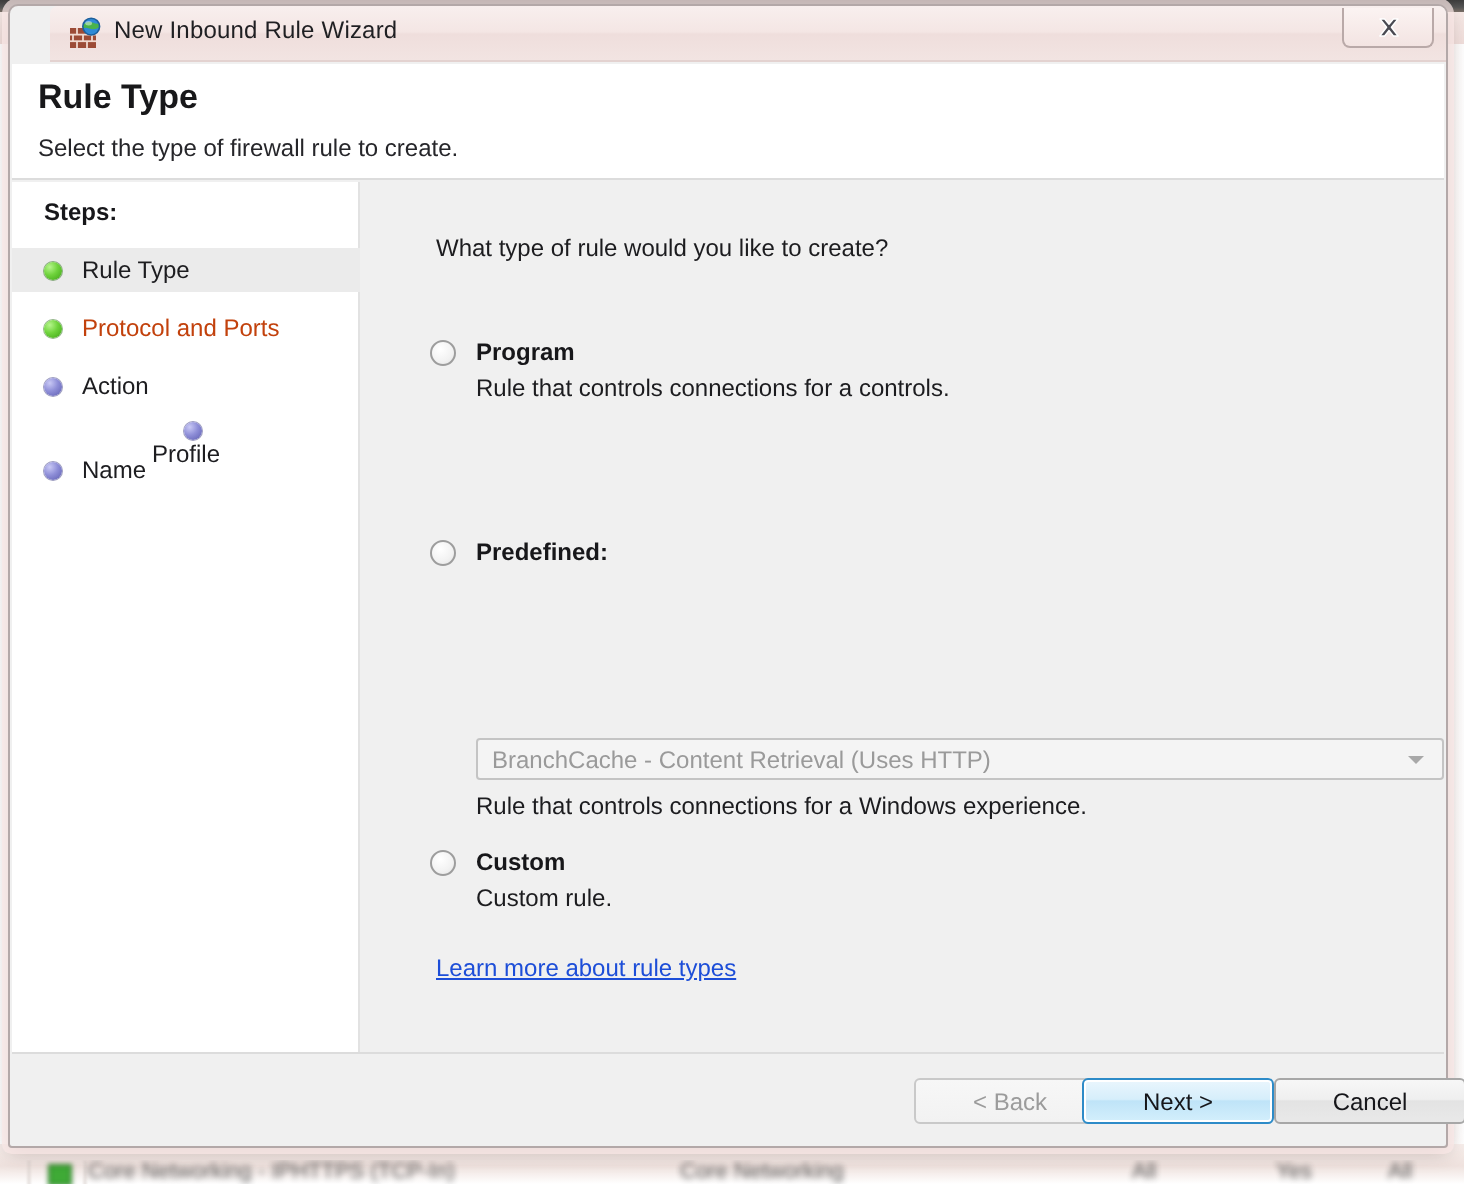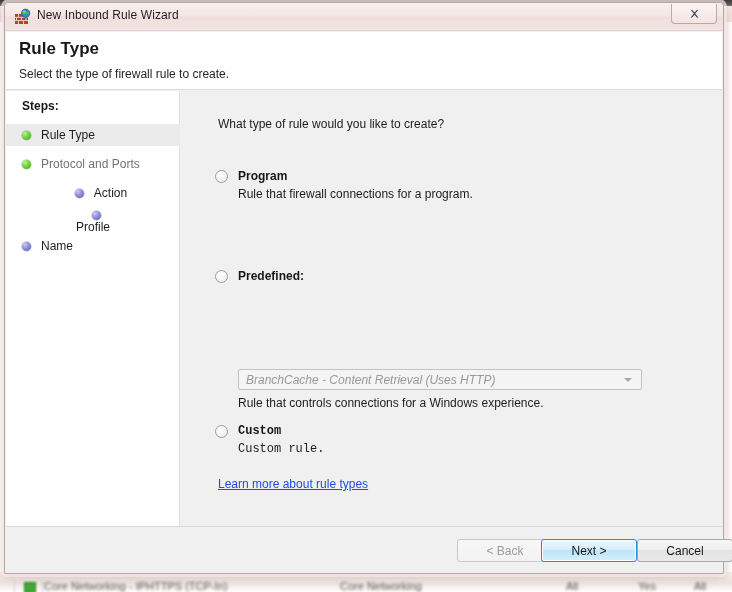--- a/index.html
+++ b/index.html
@@ -71,20 +71,21 @@
   
   #dialog {
     position: absolute;
     left: 4px; top: 2px;
     width: 720px; height: 572px;
     background: #f0f0f0;
     border: 1px solid rgba(130,110,110,.55);
     border-radius: 5px 5px 2px 2px;
     box-shadow: 0 0 0 3px rgba(250,232,230,.72),
                 0 2px 10px rgba(60,40,40,.28);
+    padding-left: 20px;
   }
 
   
   #titlebar {
     position: relative;
     height: 28px;
     background: linear-gradient(to bottom, #f8efee 0%, #f4e6e4 48%, #efdedc 52%, #f2e4e2 100%);
     border-radius: 4px 4px 0 0;
     border-bottom: 1px solid #e3d2d0;
   }
@@ -156,21 +157,21 @@
   }
   .bullet-green {
     background: radial-gradient(circle at 32% 28%, #b6f58c 0%, #6fd33c 45%, #3da315 100%);
     box-shadow: 0 0 0 .5px rgba(40,110,20,.5);
   }
   .bullet-blue {
     background: radial-gradient(circle at 32% 28%, #c9c9f5 0%, #8f8fd8 45%, #5c5cb0 100%);
     box-shadow: 0 0 0 .5px rgba(60,60,130,.5);
   }
   .step-label { font-size: 12px; color: #1d1d20; }
-  .step-label.link { color: #737373; }
+  .step-label.link { color: #c2410c; }
 
   
   #content-pane {
     position: absolute; left: 175px; top: 0;
     width: 541px; height: 435px;
   }
   #question {
     position: absolute; left: 37px; top: 26px;
     font-size: 12px; color: #1c1c1f;
   }
@@ -206,27 +207,26 @@
     margin-left: 10px; line-height: 14px;
   }
   .opt-desc {
     font-size: 12px; color: #1c1c1f;
     margin-left: 23px; margin-top: 4px;
   }
 
   
   #predef-combo {
     position: absolute; left: 57px; top: 278px;
-    width: 404px; height: 21px;
+    width: 484px; height: 21px;
     background: #f4f4f4;
     border: 1px solid #c4c4c4;
     border-radius: 2px;
     display: flex; align-items: center;
     cursor: default;
-    font-style: italic;
   }
   #predef-combo-text {
     font-size: 12px; color: #9a9a9a;
     margin-left: 7px;
     white-space: nowrap; overflow: hidden;
   }
   #predef-combo-arrow {
     margin-left: auto; margin-right: 9px;
     width: 0; height: 0;
     border-left: 4px solid transparent;
@@ -348,64 +348,64 @@
       <div class="step-item current" style="top:33px;">
         <span class="step-bullet bullet-green"></span>
         <span class="step-label">Rule Type</span>
       </div>
 
       <div class="step-item" style="top:62px;">
         <span class="step-bullet bullet-green"></span>
         <span class="step-label link">Protocol and Ports</span>
       </div>
 
-      <div class="step-item" style="top:91px;justify-content:center;">
+      <div class="step-item" style="top:91px;">
         <span class="step-bullet bullet-blue"></span>
         <span class="step-label">Action</span>
       </div>
 
       <div class="step-item" style="top:120px;flex-direction:column;">
         <span class="step-bullet bullet-blue"></span>
         <span class="step-label">Profile</span>
       </div>
 
-      <div class="step-item" style="top:144px;">
+      <div class="step-item" style="top:133px;">
         <span class="step-bullet bullet-blue"></span>
         <span class="step-label">Name</span>
       </div>
     </div>
 
     <div id="content-pane">
 
       <div id="question">What type of rule would you like to create?</div>
 
       <div class="opt" style="top:78px;">
         <div class="opt-head">
           <span class="radio"></span>
           <span class="opt-title">Program</span>
         </div>
-        <div class="opt-desc">Rule that firewall connections for a program.</div>
+        <div class="opt-desc">Rule that controls connections for a controls.</div>
       </div>
 
 
       <div class="opt" style="top:178px;">
         <div class="opt-head">
           <span class="radio"></span>
           <span class="opt-title">Predefined:</span>
         </div>
       </div>
 
       <div id="predef-combo">
         <span id="predef-combo-text">BranchCache - Content Retrieval (Uses HTTP)</span>
         <span id="predef-combo-arrow"></span>
       </div>
 
       <div class="opt-desc" style="position:absolute; left:57px; top:305px; margin:0;">Rule that controls connections for a Windows experience.</div>
 
-      <div class="opt" style="top:333px;font-family:Liberation Mono, monospace;">
+      <div class="opt" style="top:333px;">
         <div class="opt-head">
           <span class="radio"></span>
           <span class="opt-title">Custom</span>
         </div>
         <div class="opt-desc">Custom rule.</div>
       </div>
 
       <div id="learn-link">Learn more about rule types</div>
     </div>
   </div>

